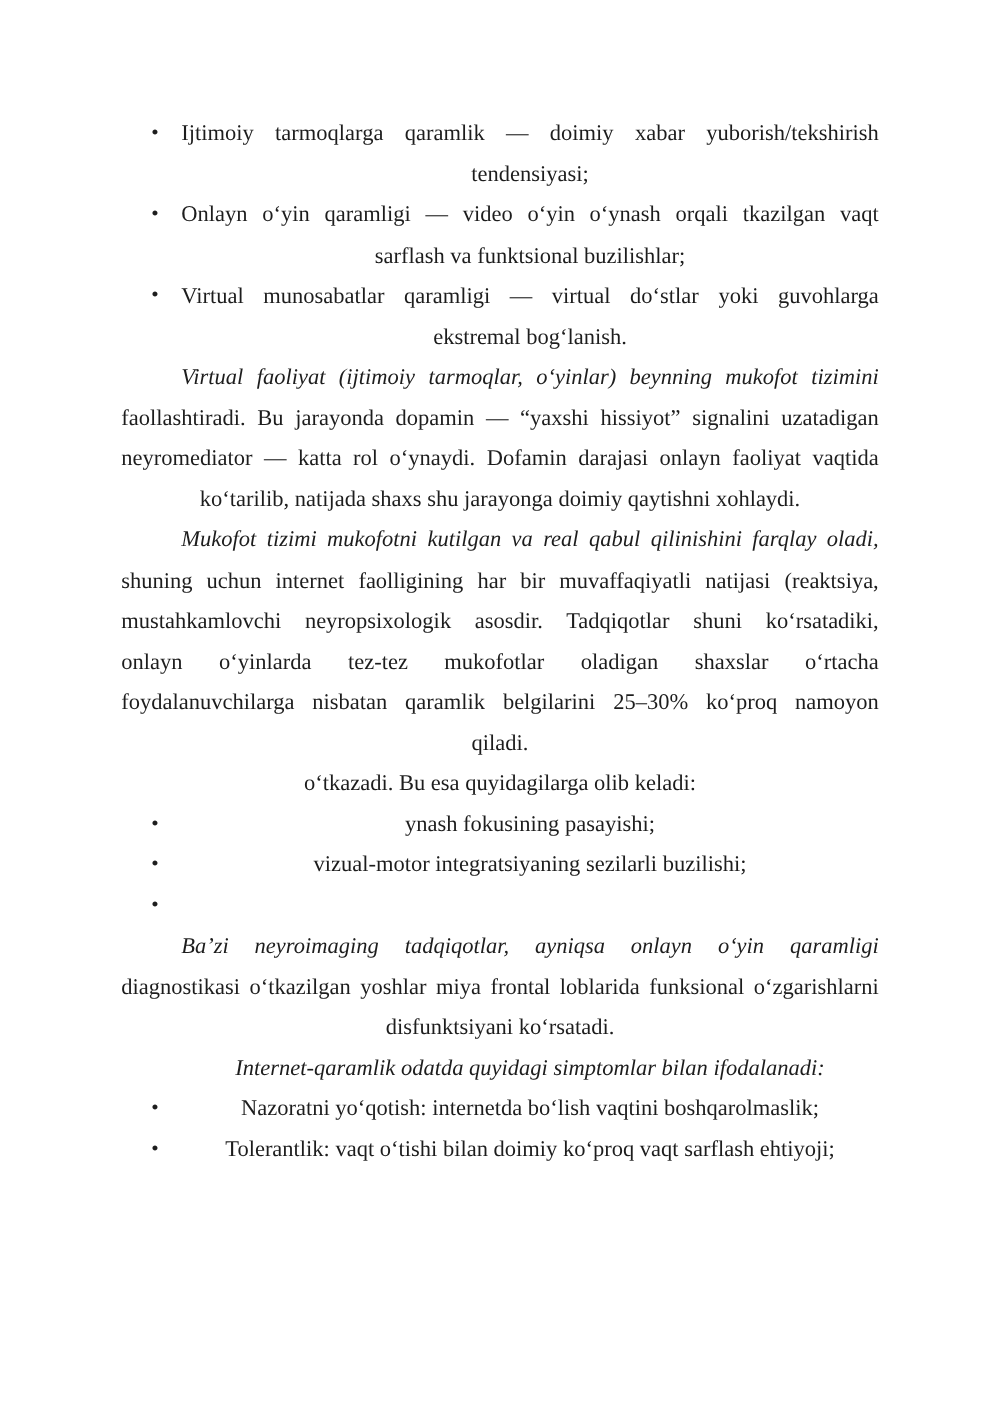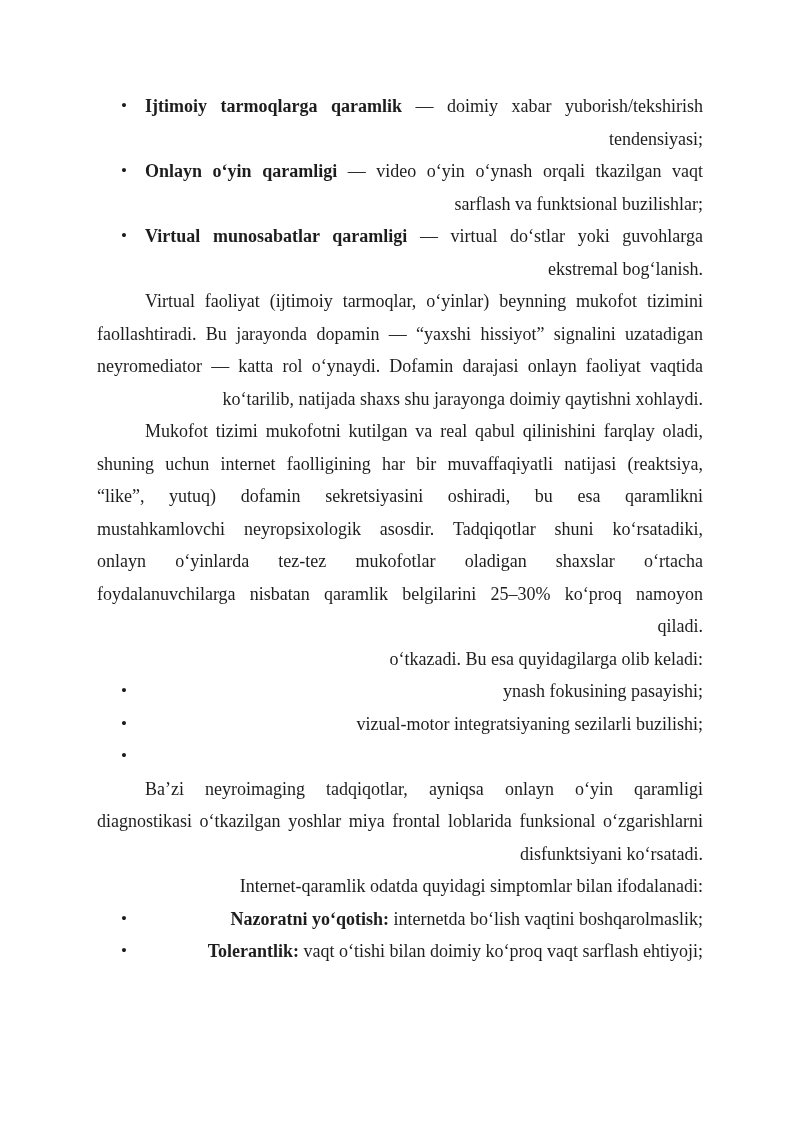--- a/index.html
+++ b/index.html
@@ -30,37 +30,38 @@
   .line {
     position: relative;
     display: block;
     min-height: 32.5px;
   }
   .line.just {
     text-align: justify;
     text-align-last: justify;
   }
   .line.left {
-    text-align: right;
+    text-align: center;
   }
   .line.bullet-indent {
     padding-left: 48px;
   }
   .line.para-first {
     text-indent: 48px;
+    font-style: italic;
   }
   .bullet-marker {
     position: absolute;
     left: 24px;
     top: 0;
     text-indent: 0;
     font-size: 17px;
   }
   .seg.bold {
-    font-weight: bold;
+    font-weight: normal;
   }
 </style>
 </head>
 <body>
 
 <div class="page">
   <div class="page-text">
       <div class="block bullet">
         <div class="line just bullet-indent"><span class="bullet-marker">•</span><span class="seg bold">Ijtimoiy tarmoqlarga qaramlik</span><span class="seg"> — doimiy xabar yuborish/tekshirish</span></div>
         <div class="line left bullet-indent"><span class="seg">tendensiyasi;</span></div>
@@ -75,21 +76,20 @@
       </div>
       <div class="block para">
         <div class="line just para-first"><span class="seg">Virtual faoliyat (ijtimoiy tarmoqlar, o‘yinlar) beynning mukofot tizimini</span></div>
         <div class="line just"><span class="seg">faollashtiradi. Bu jarayonda dopamin — “yaxshi hissiyot” signalini uzatadigan</span></div>
         <div class="line just"><span class="seg">neyromediator — katta rol o‘ynaydi. Dofamin darajasi onlayn faoliyat vaqtida</span></div>
         <div class="line left"><span class="seg">ko‘tarilib, natijada shaxs shu jarayonga doimiy qaytishni xohlaydi.</span></div>
       </div>
       <div class="block para">
         <div class="line just para-first"><span class="seg">Mukofot tizimi mukofotni kutilgan va real qabul qilinishini farqlay oladi,</span></div>
         <div class="line just"><span class="seg">shuning uchun internet faolligining har bir muvaffaqiyatli natijasi (reaktsiya,</span></div>
-        <div class="line just"><span class="seg">“like”, yutuq) dofamin sekretsiyasini oshiradi, bu esa qaramlikni</span></div>
         <div class="line just"><span class="seg">mustahkamlovchi neyropsixologik asosdir. Tadqiqotlar shuni ko‘rsatadiki,</span></div>
         <div class="line just"><span class="seg">onlayn o‘yinlarda tez-tez mukofotlar oladigan shaxslar o‘rtacha</span></div>
         <div class="line just"><span class="seg">foydalanuvchilarga nisbatan qaramlik belgilarini 25–30% ko‘proq namoyon</span></div>
         <div class="line left"><span class="seg">qiladi.</span></div>
       </div>
       <div class="block para">
         <div class="line left"><span class="seg">o‘tkazadi. Bu esa quyidagilarga olib keladi:</span></div>
       </div>
       <div class="block bullet">
         <div class="line left bullet-indent"><span class="bullet-marker">•</span><span class="seg">ynash fokusining pasayishi;</span></div>

